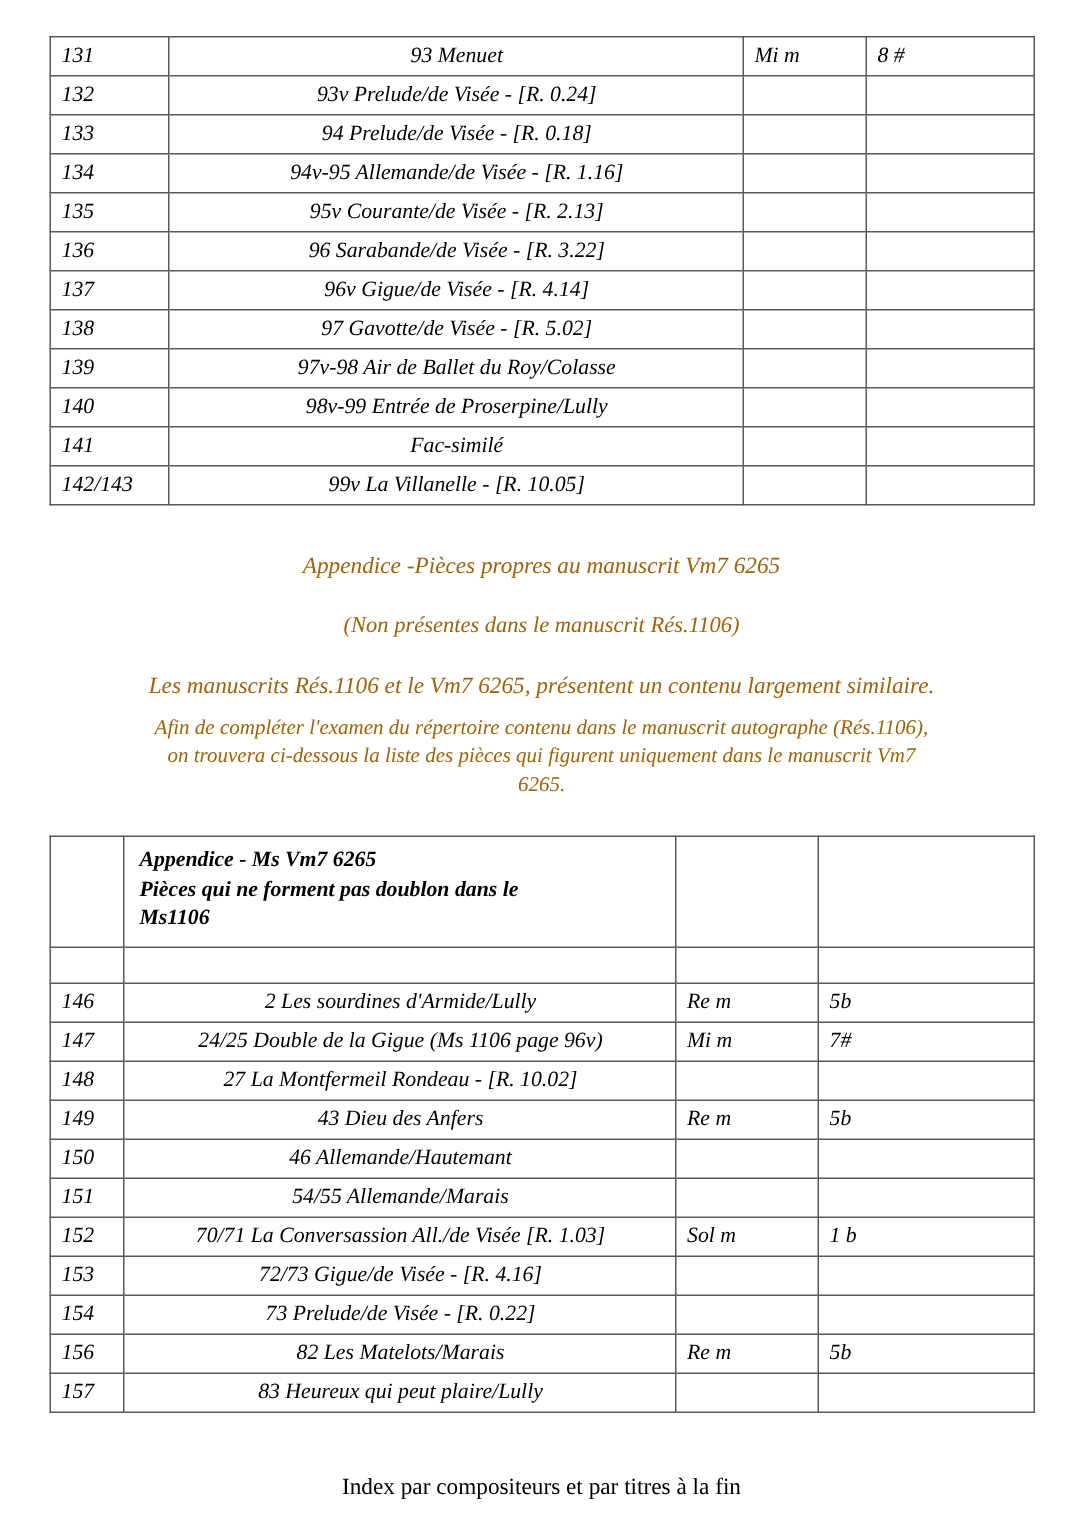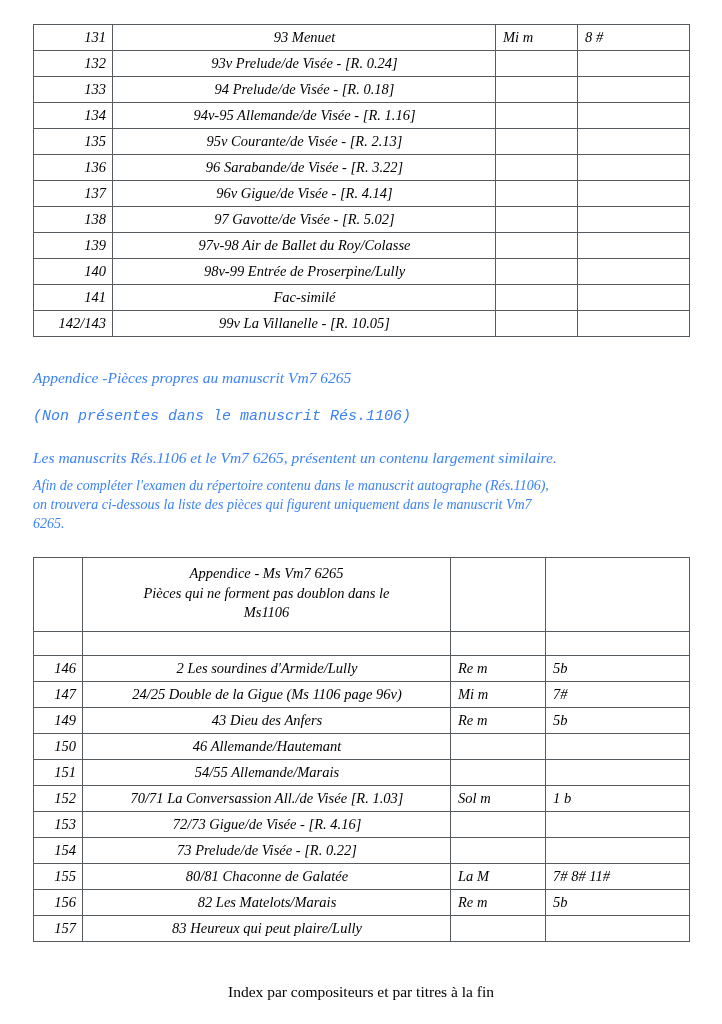--- a/index.html
+++ b/index.html
@@ -58,48 +58,48 @@
     left: 33px;
     top: 557px;
     width: 656px;
   }
   #table-appendix .c-num   { width: 49px; }
   #table-appendix .c-title { width: 368px; }
   #table-appendix .c-key   { width: 95px; }
   #table-appendix .c-fig   { width: 144px; }
 
   #table-appendix td.hdr-cell {
-    text-align: center;
     white-space: normal;
     line-height: 1.35;
     padding: 6px 10px 8px 10px;
     height: auto;
+    font-weight: bold;
   }
   #table-appendix tr.spacer-row td { height: 18px; }
 
-  .cell-num { text-align: right; }
+  .cell-num { text-align: left; }
   .cell-title { text-align: center; }
   .cell-key { text-align: left; }
   .cell-fig { text-align: left; }
 
   
   .prose {
     position: absolute;
     left: 33px;
     width: 656px;
     font-style: italic;
-    text-align: left;
-    color: #3b82f6;
+    text-align: center;
+    color: #a16207;
   }
   .prose p {
     margin: 0;
     line-height: 1.35;
   }
   #prose-appendix-title { top: 368px; font-size: 15.5px; }
-  #prose-not-present    { top: 407px; font-size: 15px; font-family: Liberation Mono, monospace; }
+  #prose-not-present    { top: 407px; font-size: 15px; }
   #prose-similar        { top: 448px; font-size: 15.5px; }
   #prose-explain        { top: 477px; font-size: 14px; line-height: 1.55; }
 
   #footer-note {
     position: absolute;
     left: 33px;
     top: 983px;
     width: 656px;
     text-align: center;
     font-size: 15.5px;
@@ -241,20 +241,26 @@
           <td class="cell-key">Re m</td>
           <td class="cell-fig">5b</td>
         </tr>
         <tr>
           <td class="cell-num">147</td>
           <td class="cell-title">24/25 Double de la Gigue (Ms 1106 page 96v)</td>
           <td class="cell-key">Mi m</td>
           <td class="cell-fig">7#</td>
         </tr>
         <tr>
+          <td class="cell-num">148</td>
+          <td class="cell-title">27 La Montfermeil Rondeau - [R. 10.02]</td>
+          <td class="cell-key"></td>
+          <td class="cell-fig"></td>
+        </tr>
+        <tr>
           <td class="cell-num">149</td>
           <td class="cell-title">43 Dieu des Anfers</td>
           <td class="cell-key">Re m</td>
           <td class="cell-fig">5b</td>
         </tr>
         <tr>
           <td class="cell-num">150</td>
           <td class="cell-title">46 Allemande/Hautemant</td>
           <td class="cell-key"></td>
           <td class="cell-fig"></td>
@@ -277,26 +283,20 @@
           <td class="cell-key"></td>
           <td class="cell-fig"></td>
         </tr>
         <tr>
           <td class="cell-num">154</td>
           <td class="cell-title">73 Prelude/de Visée - [R. 0.22]</td>
           <td class="cell-key"></td>
           <td class="cell-fig"></td>
         </tr>
         <tr>
-          <td class="cell-num">155</td>
-          <td class="cell-title">80/81 Chaconne de Galatée</td>
-          <td class="cell-key">La M</td>
-          <td class="cell-fig">7# 8# 11#</td>
-        </tr>
-        <tr>
           <td class="cell-num">156</td>
           <td class="cell-title">82 Les Matelots/Marais</td>
           <td class="cell-key">Re m</td>
           <td class="cell-fig">5b</td>
         </tr>
         <tr>
           <td class="cell-num">157</td>
           <td class="cell-title">83 Heureux qui peut plaire/Lully</td>
           <td class="cell-key"></td>
           <td class="cell-fig"></td>

